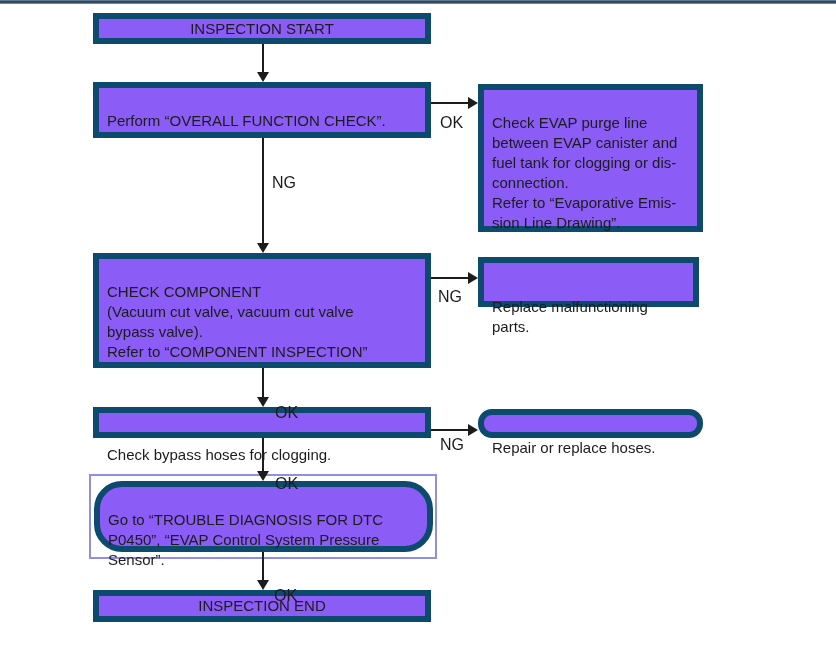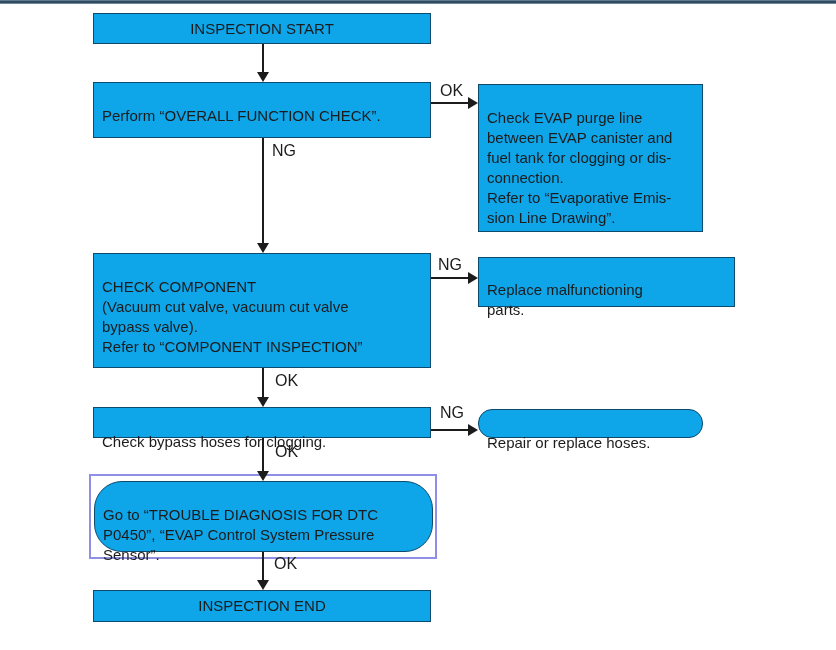--- a/index.html
+++ b/index.html
@@ -14,22 +14,22 @@
   }
   .top-edge {
     position: absolute;
     left: 0; top: 0;
     width: 836px; height: 4px;
     background: linear-gradient(to bottom, #7b91a4 0%, #2e4b63 35%, #2e4b63 70%, #9fb0bf 100%);
   }
   .box {
     position: absolute;
     box-sizing: border-box;
-    border: 1px solid #0c4a6e;
-    background: #0ea5e9;
+    border: 6px solid #0c4a6e;
+    background: #8b5cf6;
     font-size: 15px;
     line-height: 20px;
     padding: 3px 8px;
     white-space: pre-line;
   }
   .box.center {
     display: flex;
     align-items: center;
     justify-content: center;
     text-align: center;
@@ -48,20 +48,21 @@
     position: absolute; width: 0; height: 0;
     border-top: 6px solid transparent;
     border-bottom: 6px solid transparent;
     border-left: 10px solid #1c1c1c;
   }
   .elabel {
     position: absolute;
     font-size: 16px;
     line-height: 18px;
     color: #1c1c1c;
+    margin-top: 32px;
   }
   .highlight {
     position: absolute;
     box-sizing: border-box;
     border: 2px solid #8f8fe6;
     background: transparent;
   }
 </style>
 </head>
 <body>
@@ -78,21 +79,21 @@
     <span>CHECK COMPONENT
 (Vacuum cut valve, vacuum cut valve
 bypass valve).
 Refer to “COMPONENT INSPECTION”</span>
   </div>
 
   <div class="box" style="left:93px; top:82px; width:338px; height:56px;">
     <span>Perform “OVERALL FUNCTION CHECK”.</span>
   </div>
 
-  <div class="box" style="left:93px; top:407px; width:338px; height:31px; padding-top:4px;">
+  <div class="box" style="left:93px; top:407px; width:338px; height:31px; padding-top:12px;">
     <span>Check bypass hoses for clogging.</span>
   </div>
 
   <div class="highlight" style="left:89px; top:474px; width:348px; height:85px;"></div>
   <div class="box" style="left:94px; top:481px; width:339px; height:71px;border-radius:28px;">
     <span>Go to “TROUBLE DIAGNOSIS FOR DTC
 P0450”, “EVAP Control System Pressure
 Sensor”.</span>
   </div>
 
@@ -102,21 +103,21 @@
 fuel tank for clogging or dis-
 connection.
 Refer to “Evaporative Emis-
 sion Line Drawing”.</span>
   </div>
 
   <div class="box center" style="left:93px; top:590px; width:338px; height:32px;">
     <span>INSPECTION END</span>
   </div>
 
-  <div class="box" style="left:478px; top:257px; width:257px; height:50px; padding-top:2px;">
+  <div class="box" style="left:478px; top:257px; width:221px; height:50px; padding-top:14px;">
     <span>Replace malfunctioning
 parts.</span>
   </div>
 
   <div class="box" style="left:478px; top:409px; width:225px; height:29px; padding-top:3px;border-radius:14px;">
     <span>Repair or replace hoses.</span>
   </div>
 
   <div class="vline" style="left:262px; top:44px; height:29px;"></div>
   <div class="ahead-down" style="left:257px; top:72px;"></div>

